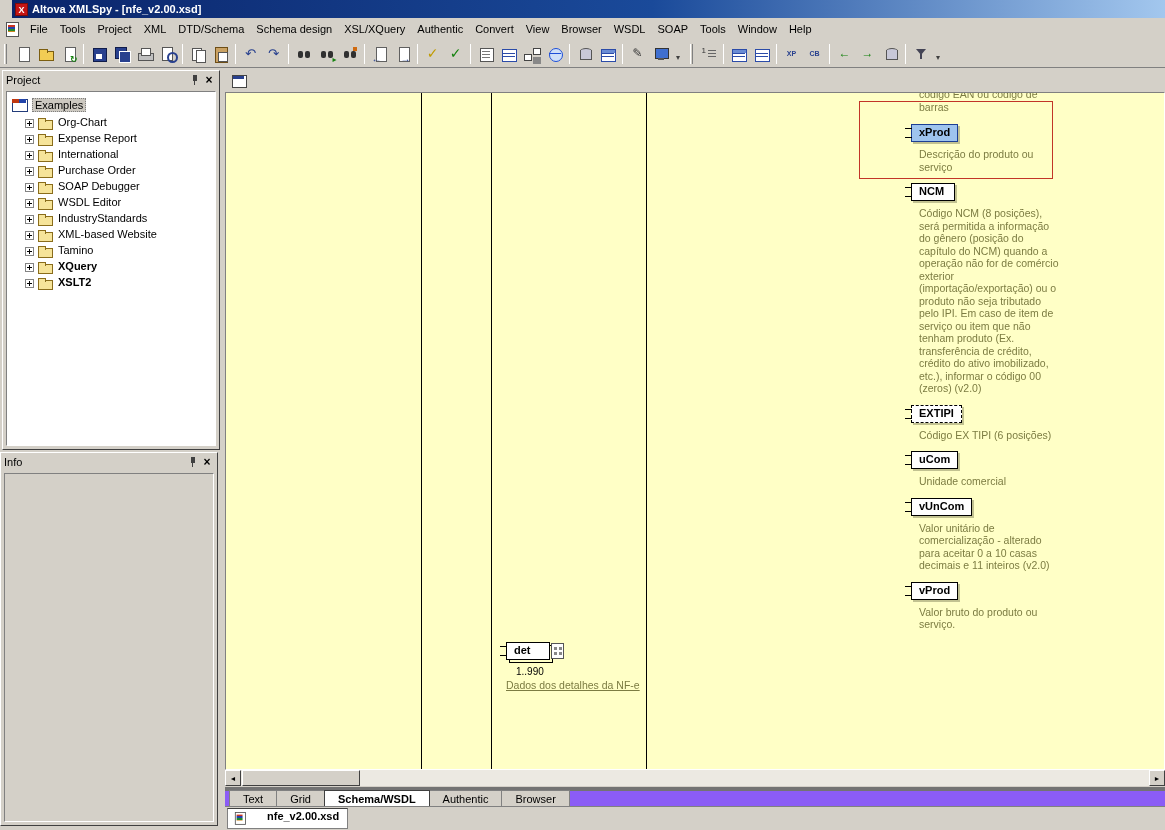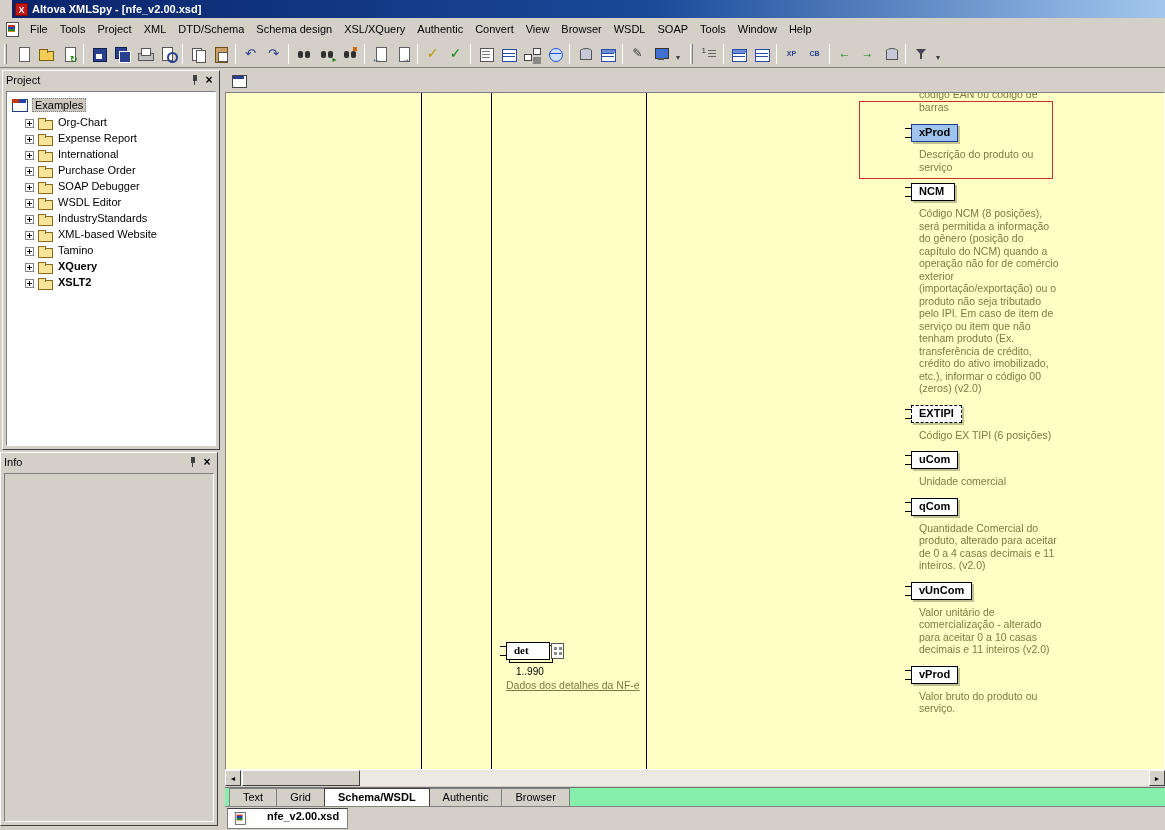--- a/index.html
+++ b/index.html
@@ -140,40 +140,40 @@
   .el-box::after { content:""; position:absolute; left:-7px; bottom:3px; width:7px; height:1px; background:#000; }
   .el-col { position:absolute; left:685px; top:-5px; width:170px; }
   .partial-ann { margin-left:8px; width:142px; font-size:10.5px; line-height:12.5px; color:#7c7c42; margin-bottom:11px; }
   .el-block { margin-bottom:10px; }
   .el-block .el-box { margin-bottom:6px; }
   .el-block.selected .el-box { background:#9ec4ee; border-color:#1c3f94; }
   .el-block.dashed .el-box { border-style:dashed; }
   .el-ann { margin-left:8px; width:142px; font-size:10.5px; line-height:12.5px; color:#7c7c42; }
 
   .det-group { position:absolute; left:280px; top:549px; }
-  .det-box { box-shadow:3px 3px 0 -1px #ffffc6,3px 3px 0 0 #000;font-family:Liberation Serif, serif; }
+  .det-box { box-shadow:3px 3px 0 -1px #ffffc6,3px 3px 0 0 #000; }
   .expand-handle { position:absolute; right:-15px; top:0; width:13px; height:16px; background:#fff; border:1px solid #555; }
   .expand-handle::before { content:""; position:absolute; left:2px; top:3px; width:3px; height:3px; background:#888;
     box-shadow:5px 0 0 #888,0 5px 0 #888,5px 5px 0 #888; }
   .det-occurs { margin:6px 0 2px 10px; font-size:10px; color:#000; }
   .det-ann { font-size:10.5px; color:#7c7c42; white-space:nowrap;text-decoration:underline; }
 
   .red-rect { position:absolute; left:633px; top:8px; width:194px; height:78px; border:1px solid #c23528; }
 
   
   .hscroll { position:absolute; left:225px; top:770px; width:940px; height:16px; background:#ece9e2; }
   .sb-btn { position:absolute; top:0; width:16px; height:16px; background:#d4d0c8;
     border:1px solid; border-color:#fff #404040 #404040 #fff; display:flex; align-items:center; justify-content:center; font-size:7px; color:#000; }
   .sb-btn.left { left:0; } .sb-btn.left::before { content:"◄"; }
   .sb-btn.right { right:0; } .sb-btn.right::before { content:"►"; }
   .sb-thumb { position:absolute; left:17px; top:0; width:118px; height:16px; background:#d4d0c8;
     border:1px solid; border-color:#fff #404040 #404040 #fff; }
 
-  .viewtabs { position:absolute; left:225px; top:787px; width:940px; height:19px; background:#86efac;
-    display:flex; align-items:flex-end; padding-left:4px; border-top:1px solid #737373; }
+  .viewtabs { position:absolute; left:225px; top:787px; width:940px; height:19px; background:#8b5cf6;
+    display:flex; align-items:center; padding-left:4px; border-top:4px solid #737373; }
   .vtab { padding:2px 13px 3px; border:1px solid #808080; border-bottom:0; margin-right:-1px; background:#d4d0c8; }
   .vtab.active { background:#fff; font-weight:bold; border-color:#404040; position:relative; }
 
   .filetabs { position:absolute; left:225px; top:806px; width:940px; height:22px; background:#d4d0c8;
     border-top:1px solid #808080; display:flex; align-items:flex-start; padding:1px 0 0 2px; }
   .ftab { display:flex; align-items:flex-start; gap:19px; background:#fff; border:1px solid #808080; border-top-color:#404040;
     padding:1px 8px 2px 4px; font-weight:bold; }
   .doc-icon.small { transform:scale(.85); margin:0; }
 </style>
 </head>
@@ -464,26 +464,20 @@
           <div class="el-ann">Código EX TIPI (6 posições)</div>
         </div>
           <div class="el-block">
           <div class="el-box">
             <span class="el-name">uCom</span>
           </div>
           <div class="el-ann">Unidade comercial</div>
         </div>
           <div class="el-block">
           <div class="el-box">
-            <span class="el-name">qCom</span>
-          </div>
-          <div class="el-ann">Quantidade Comercial  do produto, alterado para aceitar de 0 a 4 casas decimais e 11 inteiros. (v2.0)</div>
-        </div>
-          <div class="el-block">
-          <div class="el-box">
             <span class="el-name">vUnCom</span>
           </div>
           <div class="el-ann">Valor unitário de comercialização  - alterado para aceitar 0 a 10 casas decimais e 11 inteiros (v2.0)</div>
         </div>
           <div class="el-block">
           <div class="el-box">
             <span class="el-name">vProd</span>
           </div>
           <div class="el-ann">Valor bruto do produto ou serviço.</div>
         </div>

